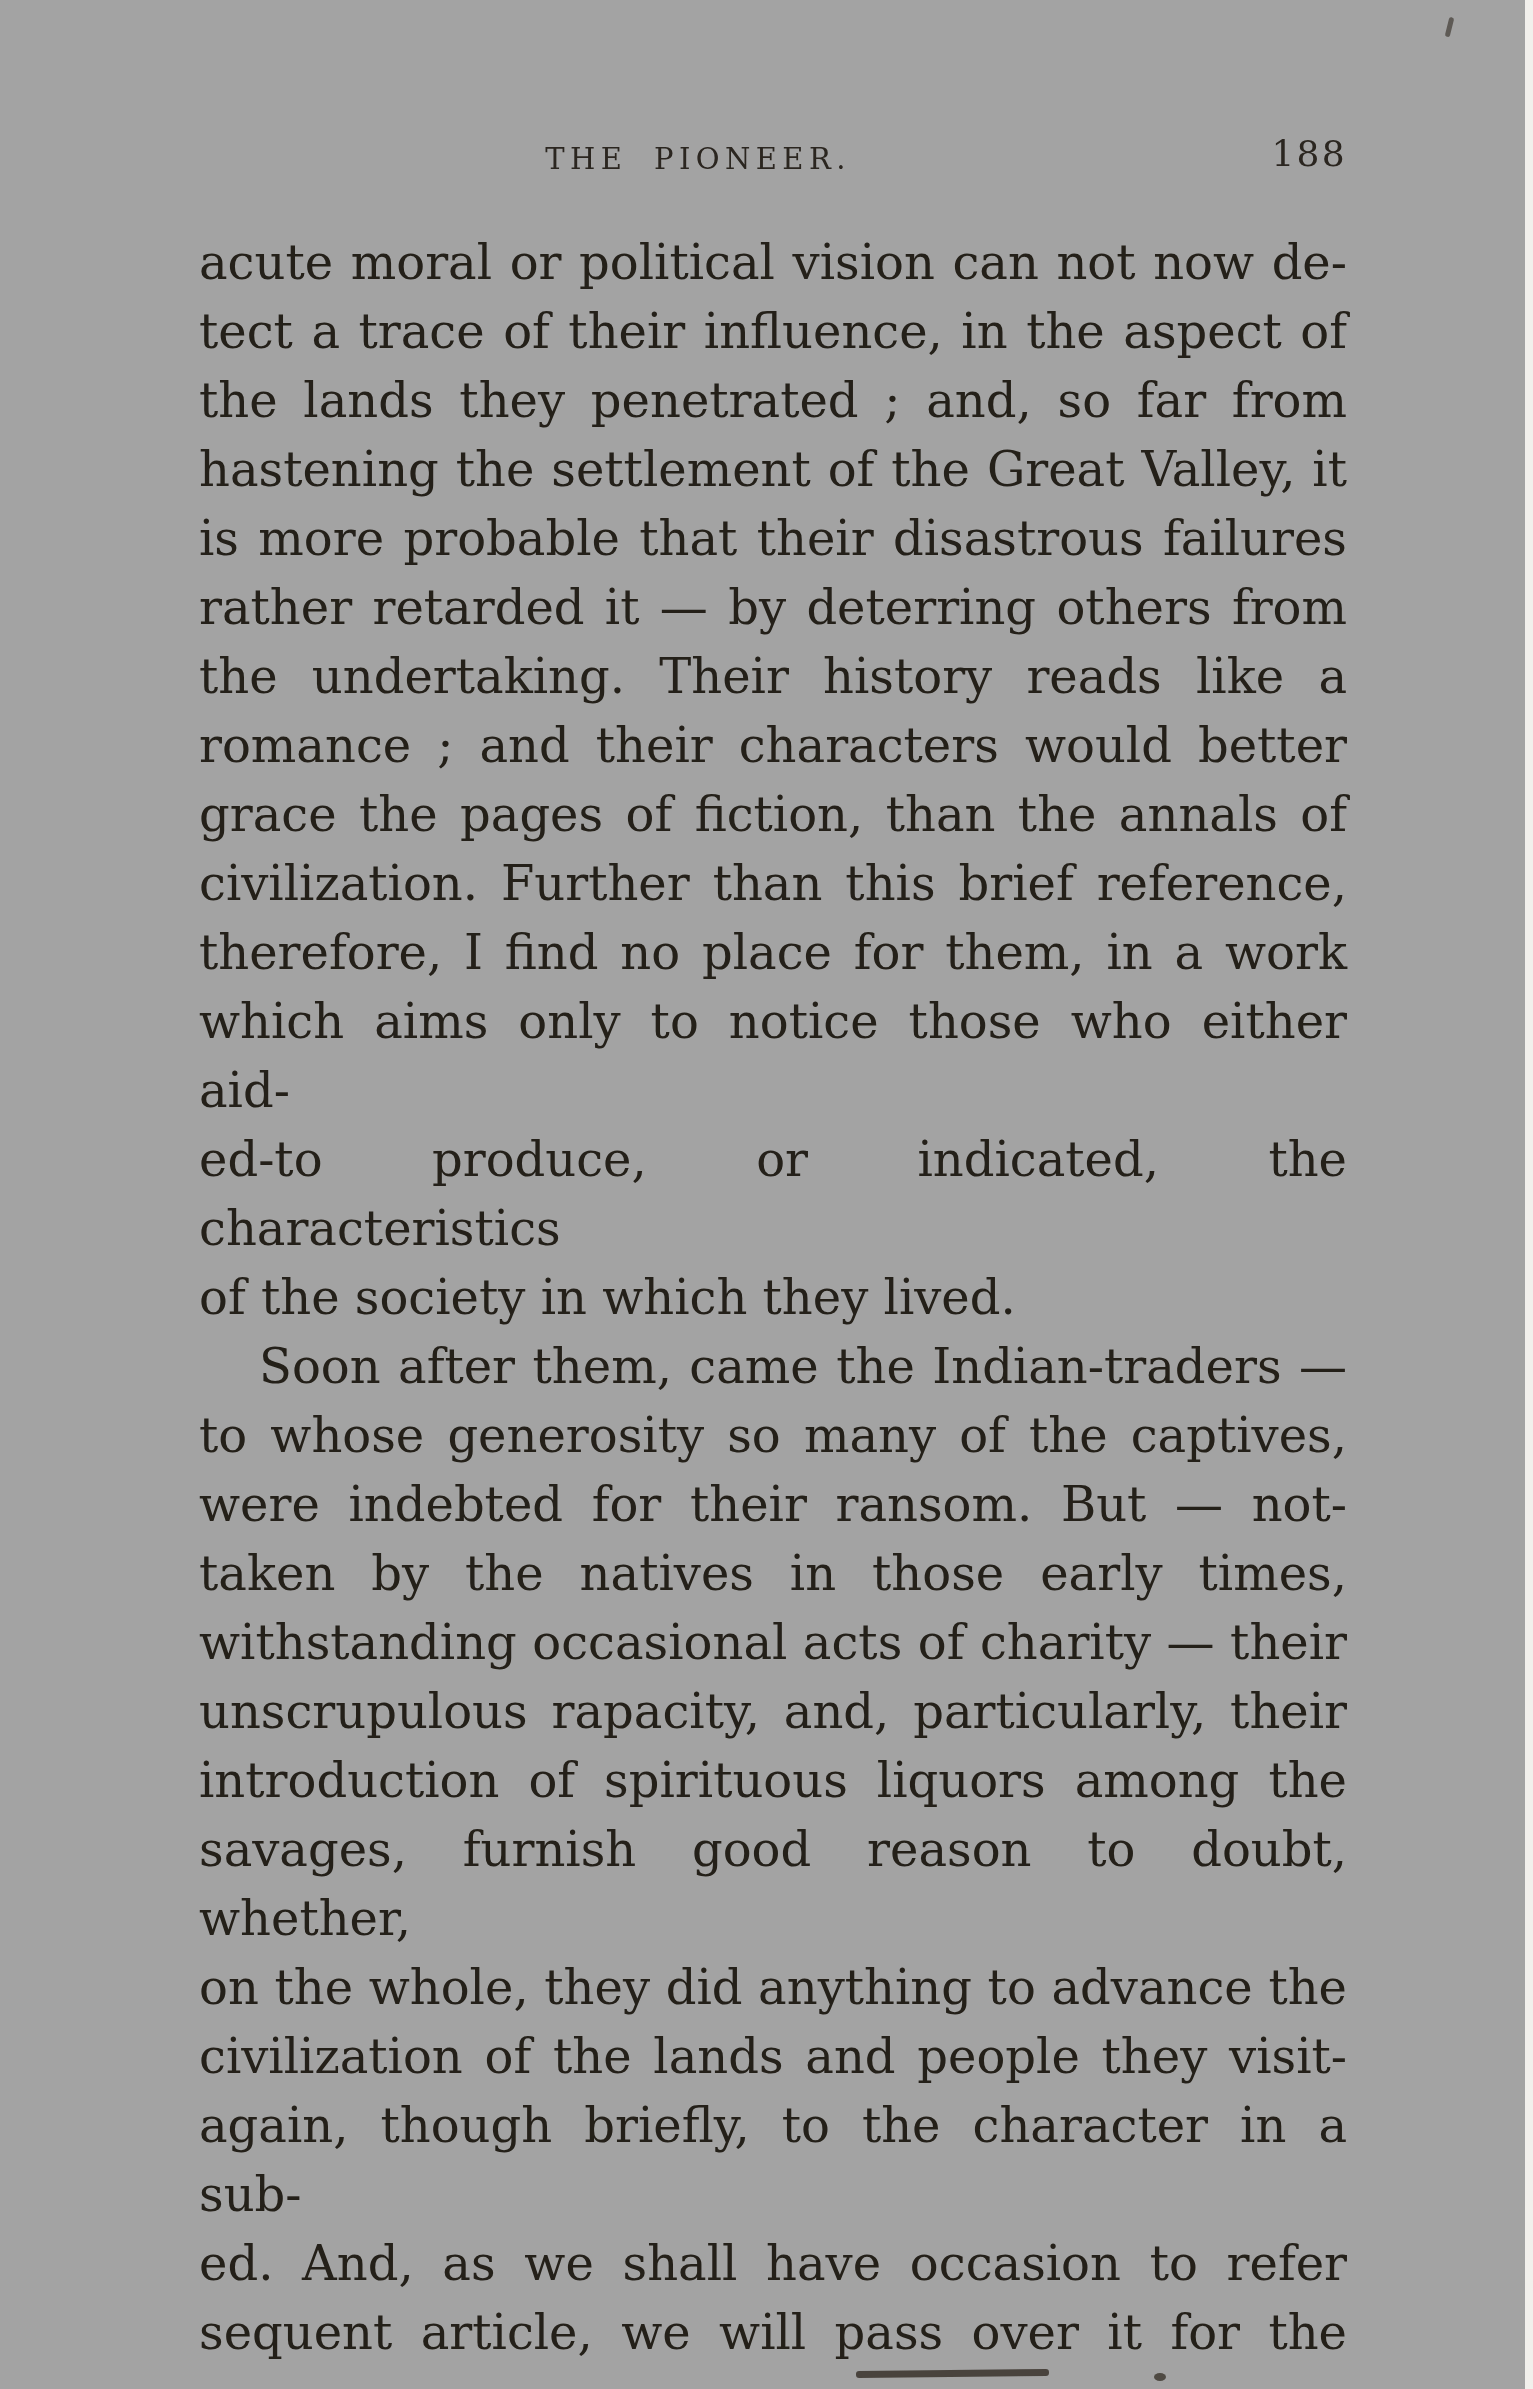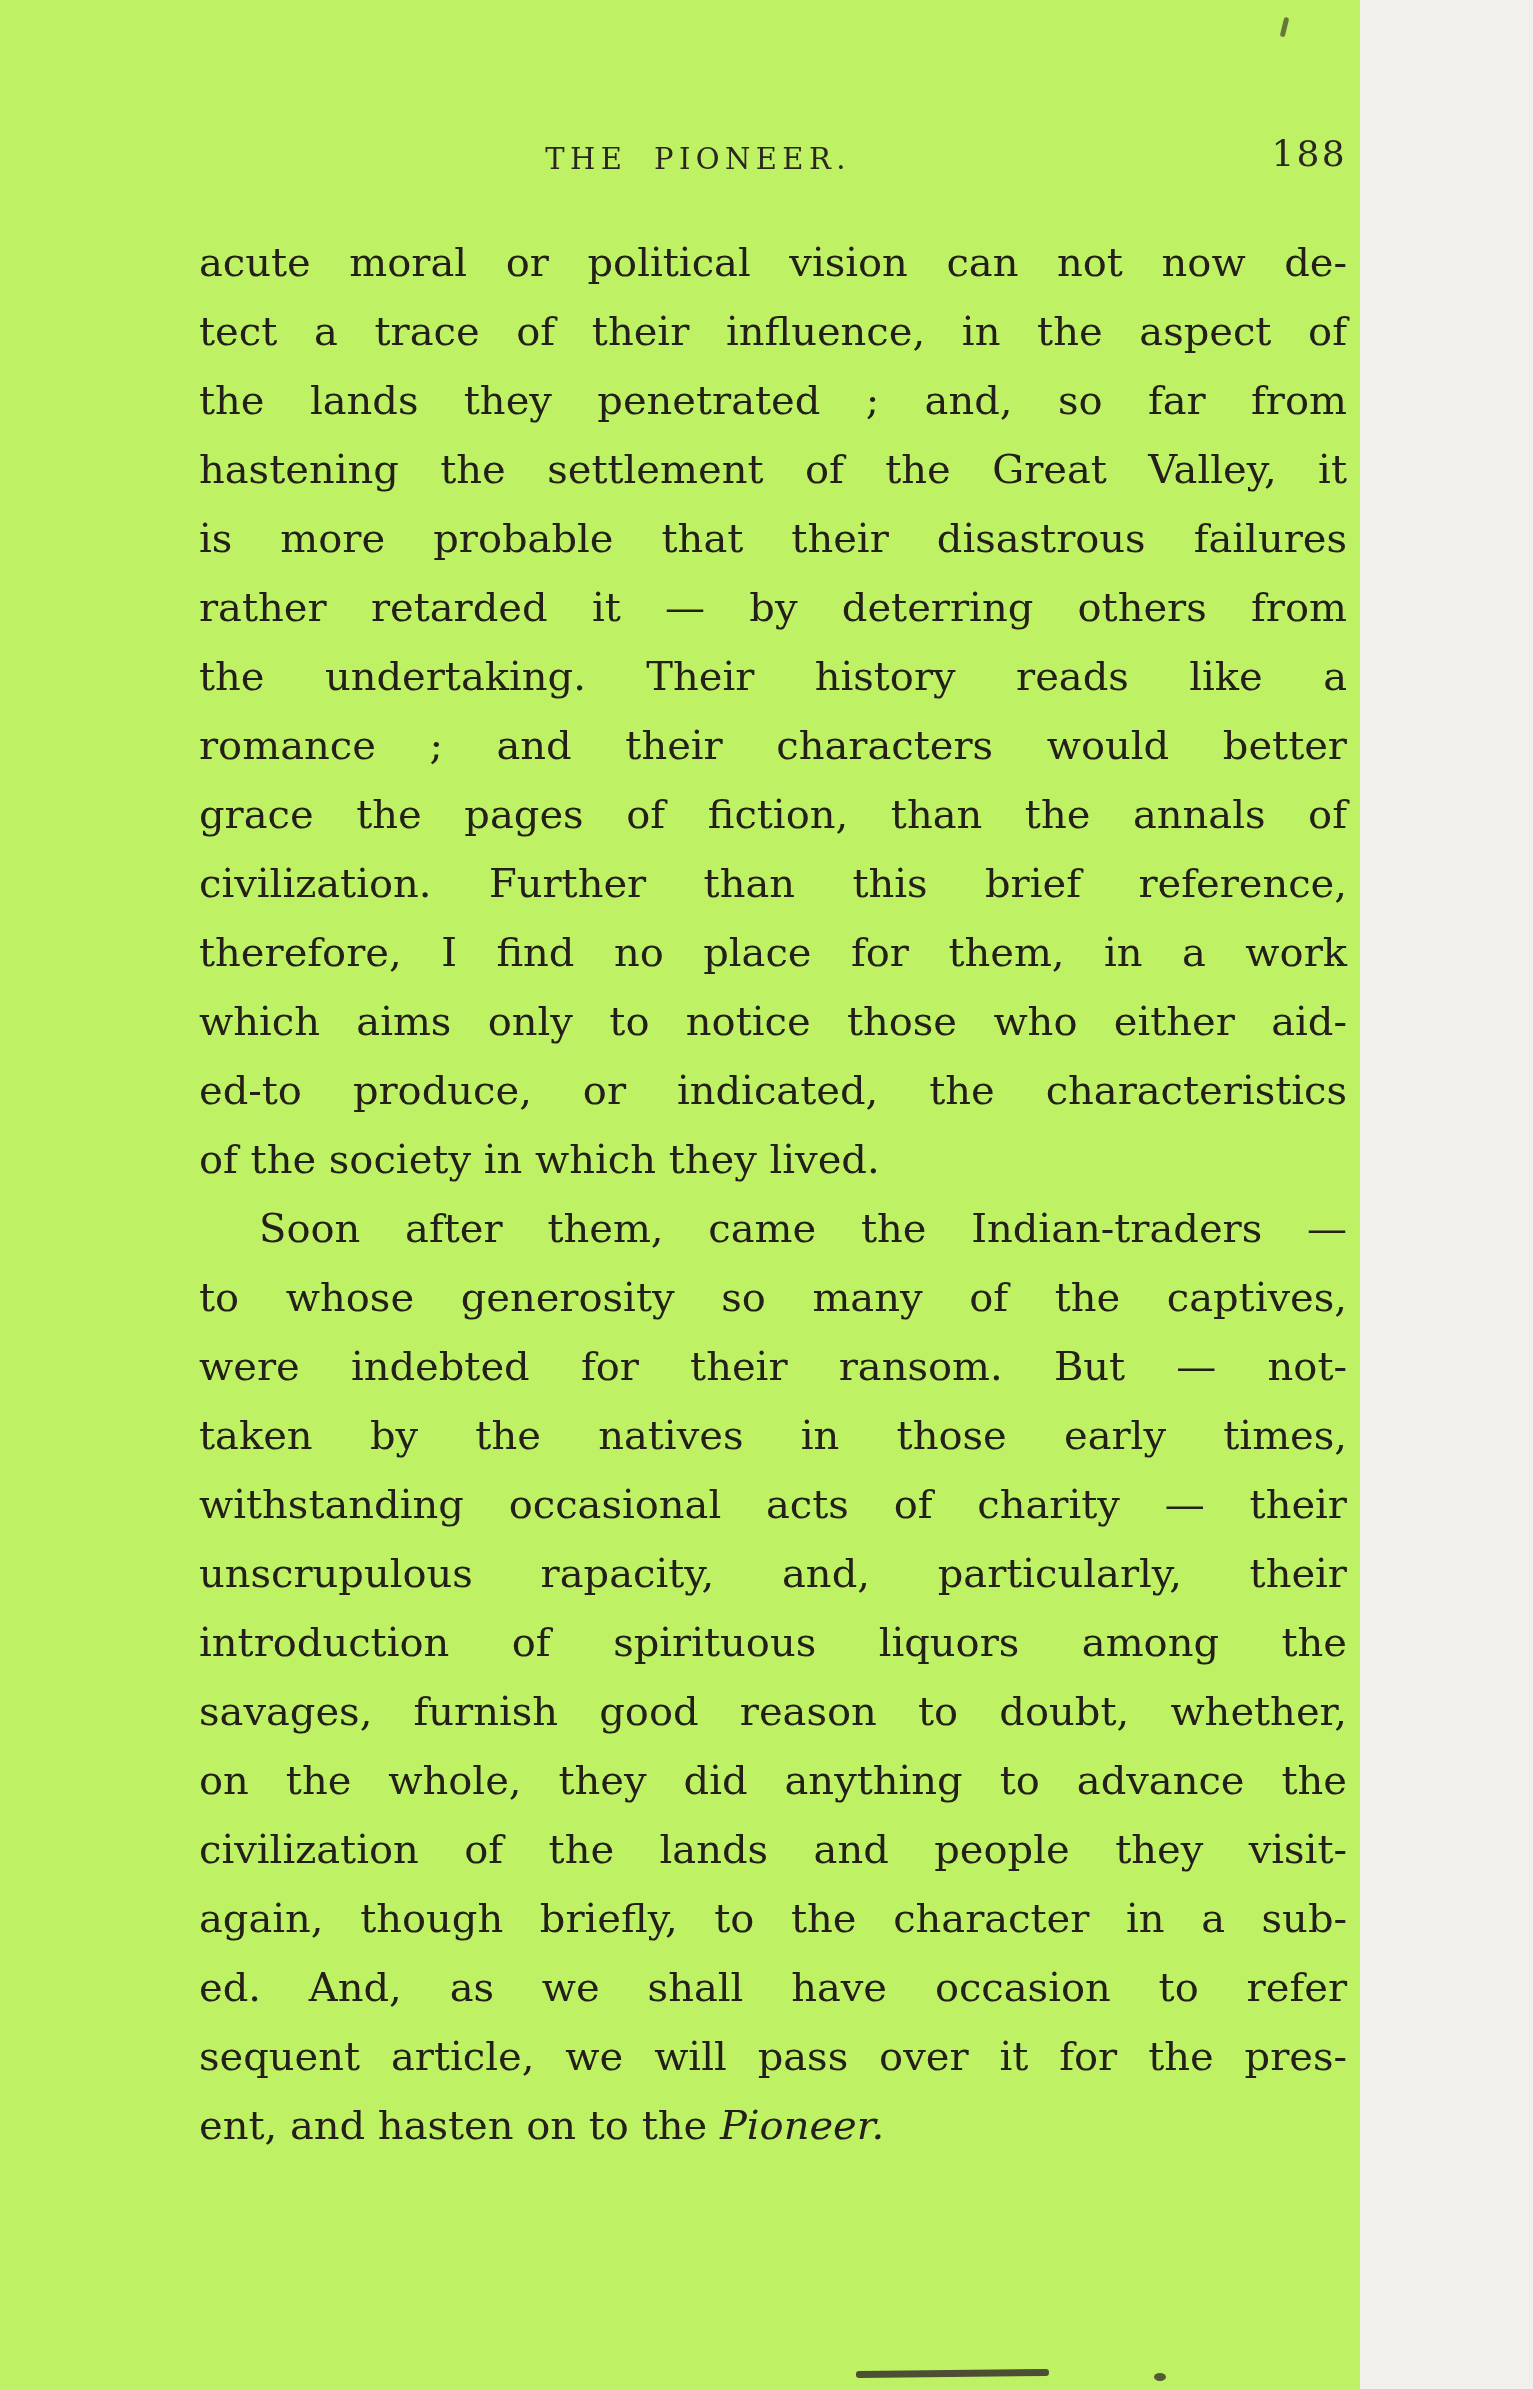--- a/index.html
+++ b/index.html
@@ -3,23 +3,23 @@
 <meta charset="utf-8">
 <style>
   * { margin: 0; padding: 0; box-sizing: border-box; }
 
   html, body {
     background: #f2f0ec;
   }
 
   .page {
     position: relative;
-    width: 1360px;
+    width: 1525px;
     height: 2389px;
-    background: #bef264;
+    background: #a3a3a3;
     font-family: "DejaVu Serif", "Liberation Serif", serif;
     color: #242019;
     overflow: hidden;
   }
 
   .content {
     position: absolute;
     left: 199px;
     top: 136px;
     width: 1148px;
@@ -51,21 +51,21 @@
     letter-spacing: 2.3px;
     color: #2b2620;
   }
 
   .text-block p {
     margin: 0;
   }
 
   .line {
     display: block;
-    font-size: 40px;
+    font-size: 48px;
     line-height: 69px;
     text-align: justify;
     text-align-last: justify;
     -moz-text-align-last: justify;
     color: #242019;
   }
 
   .line.plain-last {
     text-align-last: left;
     -moz-text-align-last: left;

